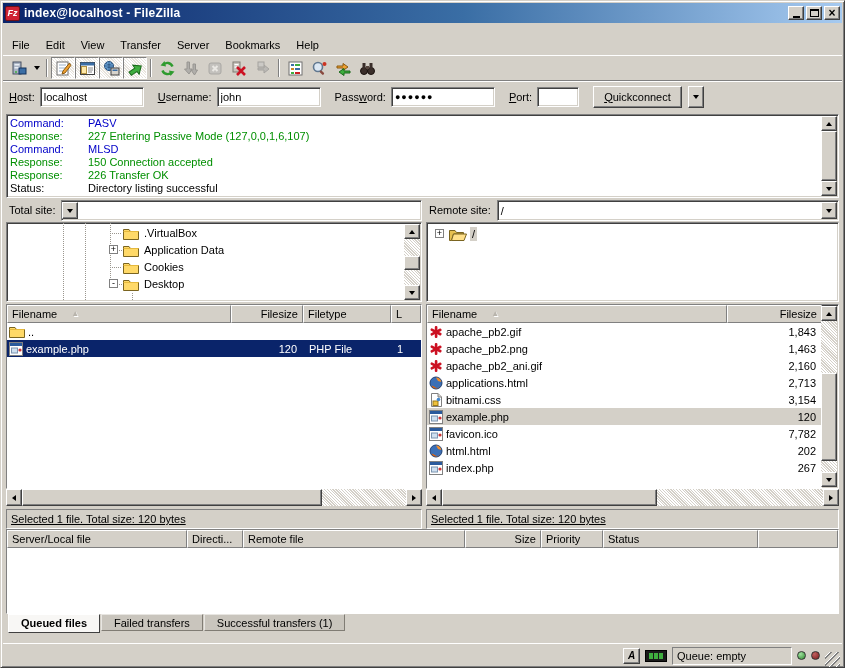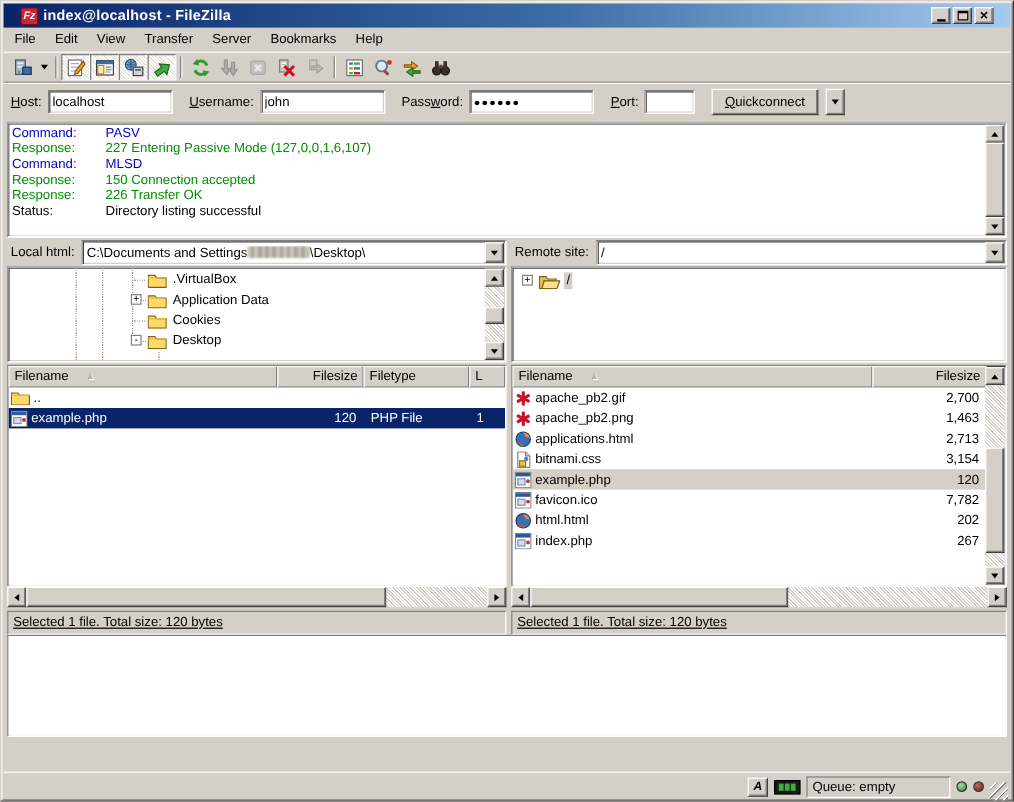--- a/index.html
+++ b/index.html
@@ -13,33 +13,33 @@
 
   
   .b-out { border:1px solid; border-color:#fff #404040 #404040 #fff;
            box-shadow: inset -1px -1px 0 #808080, inset 1px 1px 0 #d4d0c8; background:#d4d0c8; }
   .b-in1 { border:1px solid; border-color:#808080 #fff #fff #808080; background:#d4d0c8; }
   .e-in  { border:1px solid; border-color:#808080 #fff #fff #808080;
            box-shadow: inset 1px 1px 0 #404040, inset -1px -1px 0 #d4d0c8; background:#fff; }
   .dither { background-image: repeating-linear-gradient(45deg, #fff 0 1px, #d4d0c8 1px 2px); }
 
   
-  .titlebar { height:20px; flex:0 0 20px; display:flex; align-items:center; padding:0 14px;
+  .titlebar { height:20px; flex:0 0 20px; display:flex; align-items:center; padding:0 2px;
               background:linear-gradient(90deg,#0a246a,#3a6ea5 55%,#a6caf0); }
   .appicon { width:15px; height:15px; background:#cf2233; border:1px solid #6d1018; color:#fff;
              font-weight:bold; font-size:9px; display:flex; align-items:center; justify-content:center;
              margin-right:4px; border-radius:2px; font-style:italic; }
   .title { color:#fff; font-weight:bold; font-size:12px; flex:1; letter-spacing:.2px; }
   .wbtn { width:16px; height:14px; margin-left:2px; display:flex; align-items:center; justify-content:center; position:relative; }
   .glyph-min { width:7px; height:2px; background:#000; margin-top:7px; }
   .glyph-max { width:9px; height:8px; border:1px solid #000; border-top:2px solid #000; }
   .glyph-x { font-size:12px; font-weight:bold; line-height:10px; }
 
   
-  .menubar { height:20px; flex:0 0 20px; display:flex; align-items:center; padding-left:1px; }
+  .menubar { height:20px; flex:0 0 20px; display:flex; align-items:center; padding-left:1px;margin-top:12px; }
   .menu-item { padding:3px 8px; cursor:default; }
 
   
   .toolbar { height:26px; flex:0 0 26px; display:flex; align-items:center; padding:1px 3px;
              border-top:1px solid #fff; border-bottom:1px solid #808080; }
   .tbtn { width:24px; height:22px; display:flex; align-items:center; justify-content:center;
           border:1px solid transparent; }
   .tbtn.pressed { border-color:#808080 #fff #fff #808080;
           background-image: repeating-linear-gradient(45deg,#fff 0 1px,#e8e4dc 1px 2px); }
   .tbtn.dis { filter:grayscale(1); opacity:.5; }
@@ -52,21 +52,21 @@
            border-top:1px solid #fff; }
   .qcbar label { white-space:nowrap; }
   .mn { text-decoration:underline; }
   .qc-input { height:20px; font-family:"Liberation Sans",sans-serif; font-size:11px; padding:2px 3px; outline:none; }
   .grp { margin-left:9px; }
   .qc-btn { height:22px; padding:3px 10px 4px; font-size:11px; cursor:default; }
   .qc-dd { width:16px; height:22px; display:flex; align-items:center; justify-content:center; margin-left:1px; }
 
   
   .logwrap { flex:0 0 88px; padding:2px 3px; }
-  .logbox { height:96px; position:relative; overflow:hidden;text-decoration:underline; }
+  .logbox { height:84px; position:relative; overflow:hidden;text-decoration:underline; }
   .logbody { position:absolute; left:1px; top:1px; right:17px; bottom:1px; background:#fff; padding:1px 0 0 2px; }
   .logline { line-height:13px; white-space:nowrap; }
   .logline .llabel { display:inline-block; width:78px; }
   .c-command { color:#0000c8; } .c-response { color:#008f00; } .c-status { color:#000; }
 
   
   .vscroll { position:absolute; right:1px; top:1px; bottom:1px; width:16px; display:flex; flex-direction:column; }
   .sbtn { flex:0 0 15px; height:15px; display:flex; align-items:center; justify-content:center; }
   .tri-up { width:0; height:0; border-left:3px solid transparent; border-right:3px solid transparent; border-bottom:4px solid #000; }
   .tri-dn { width:0; height:0; border-left:3px solid transparent; border-right:3px solid transparent; border-top:4px solid #000; }
@@ -321,23 +321,22 @@
             <div class="tri-dn"></div>
           </div>
       </div>
     </div>
   </div>
 
   <div class="main">
 
     <div class="panel left">
       <div class="siterow">
-        <div class="sitelabel">Local html:</div>
+        <div class="sitelabel">Total site:</div>
         <div class="combo e-in">
-          <div class="cval"><span>C:\Documents and Settings</span><span class="redact"></span><span>\Desktop\</span></div>
           <div class="cbtn b-out">
               <div class="arr-dn"></div>
             </div>
         </div>
       </div>
 
       <div class="tree e-in">
         <div class="guide-v" style="left:56px; top:0; bottom:0;"></div>
         <div class="guide-v" style="left:78px; top:0; bottom:0;"></div>
         <div class="guide-v" style="left:103px; top:0; height:62px;"></div>
@@ -488,38 +487,51 @@
             <div class="name" style="flex:1">
                 <svg class="ficon" width="14" height="14" viewBox="0 0 14 14">
                   <g fill="#cc1122">
                     <rect x="5.8" y="1" width="2.6" height="12" rx="1"></rect>
                     <rect x="5.8" y="1" width="2.6" height="12" rx="1" transform="rotate(62 7 7)"></rect>
                     <rect x="5.8" y="1" width="2.6" height="12" rx="1" transform="rotate(-62 7 7)"></rect>
                   </g>
                 </svg>
                 <span>apache_pb2.gif</span>
               </div>
-            <div class="cell-r" style="width:95px">2,700</div>
+            <div class="cell-r" style="width:95px">1,843</div>
           </div>
           <div class="lrow">
             <div class="name" style="flex:1">
                 <svg class="ficon" width="14" height="14" viewBox="0 0 14 14">
                   <g fill="#cc1122">
                     <rect x="5.8" y="1" width="2.6" height="12" rx="1"></rect>
                     <rect x="5.8" y="1" width="2.6" height="12" rx="1" transform="rotate(62 7 7)"></rect>
                     <rect x="5.8" y="1" width="2.6" height="12" rx="1" transform="rotate(-62 7 7)"></rect>
                   </g>
                 </svg>
                 <span>apache_pb2.png</span>
               </div>
             <div class="cell-r" style="width:95px">1,463</div>
           </div>
           <div class="lrow">
             <div class="name" style="flex:1">
                 <svg class="ficon" width="14" height="14" viewBox="0 0 14 14">
+                  <g fill="#cc1122">
+                    <rect x="5.8" y="1" width="2.6" height="12" rx="1"></rect>
+                    <rect x="5.8" y="1" width="2.6" height="12" rx="1" transform="rotate(62 7 7)"></rect>
+                    <rect x="5.8" y="1" width="2.6" height="12" rx="1" transform="rotate(-62 7 7)"></rect>
+                  </g>
+                </svg>
+                <span>apache_pb2_ani.gif</span>
+              </div>
+            <div class="cell-r" style="width:95px">2,160</div>
+          </div>
+          <div class="lrow">
+            <div class="name" style="flex:1">
+                <svg class="ficon" width="14" height="14" viewBox="0 0 14 14">
                   <circle cx="7" cy="7" r="6" fill="#3b6fb6" stroke="#1c3f74"></circle>
                   <path d="M2.5 9.5 A5 5 0 0 0 12 8.5 A4 4 0 0 1 5 10.5 Z" fill="#e66000"></path>
                   <path d="M7 1.5 A5.5 5.5 0 0 1 12.3 6 L9 5 Z" fill="#f28c28"></path>
                 </svg>
                 <span>applications.html</span>
               </div>
             <div class="cell-r" style="width:95px">2,713</div>
           </div>
           <div class="lrow">
             <div class="name" style="flex:1">
@@ -605,21 +617,35 @@
             <div class="tri-rt"></div>
           </div>
       </div>
 
       <div class="pstatus b-in1">Selected 1 file. Total size: 120 bytes</div>
     </div>
   </div>
 
   <div class="queue">
     <div class="qwrap e-in">
+      <div class="qheader">
+        <div class="hcell" style="width:180px">Server/Local file</div>
+        <div class="hcell" style="width:56px">Directi...</div>
+        <div class="hcell" style="width:222px">Remote file</div>
+        <div class="hcell num" style="width:76px">Size</div>
+        <div class="hcell" style="width:62px">Priority</div>
+        <div class="hcell" style="width:155px">Status</div>
+        <div class="hcell" style="flex:1"></div>
+      </div>
       <div class="qbody"></div>
+    </div>
+    <div class="qtabs">
+      <div class="tab active">Queued files</div>
+      <div class="tab">Failed transfers</div>
+      <div class="tab">Successful transfers (1)</div>
     </div>
   </div>
 
   <div class="strip"></div>
 
   <div class="statusbar">
     <div class="st-a b-out">A</div>
     <div class="st-badge">
         <i></i>
         <i></i>

